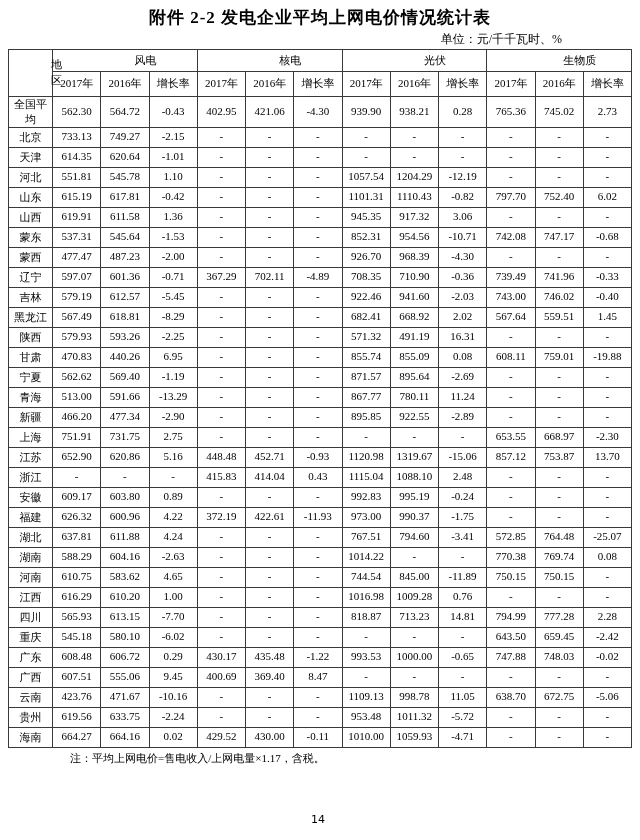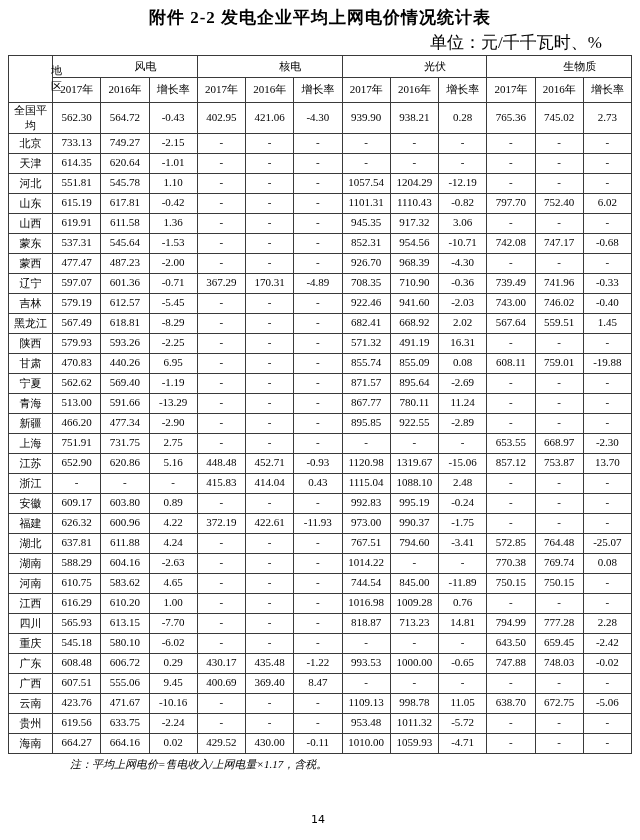--- a/index.html
+++ b/index.html
@@ -20,22 +20,22 @@
   }
   .doc-title {
     text-align: center;
     font-size: 17px;
     font-weight: bold;
     padding-top: 6px;
     letter-spacing: 1px;
   }
   .unit-line {
     text-align: right;
-    font-size: 17px;
-    padding-right: 38px;
+    font-size: 12px;
+    padding-right: 78px;
     margin-top: 2px;
     margin-bottom: 1px;
   }
   table.price-table {
     border-collapse: collapse;
     table-layout: fixed;
     width: 624px;
     margin: 0 auto;
     font-size: 11px;
   }
@@ -53,21 +53,20 @@
   .price-table thead tr.sub-row th { height: 24px; }
   .price-table tbody tr { height: 20px; }
   .price-table tbody th {
     word-break: break-all;
     line-height: 1.35;
   }
   .note-line {
     font-size: 11px;
     margin-top: 3px;
     padding-left: 70px;
-    font-style: italic;
   }
   .page-number {
     position: absolute;
     bottom: 14px;
     left: 0;
     right: 4px;
     text-align: center;
     font-size: 11px;
     font-family: "DejaVu Sans", sans-serif;
   }
@@ -229,21 +228,21 @@
           <td>-</td>
           <td>-</td>
           <td>-</td>
         </tr>
         <tr>
           <th>辽宁</th>
           <td>597.07</td>
           <td>601.36</td>
           <td>-0.71</td>
           <td>367.29</td>
-          <td>170.31</td>
+          <td>702.11</td>
           <td>-4.89</td>
           <td>708.35</td>
           <td>710.90</td>
           <td>-0.36</td>
           <td>739.49</td>
           <td>741.96</td>
           <td>-0.33</td>
         </tr>
         <tr>
           <th>吉林</th>

